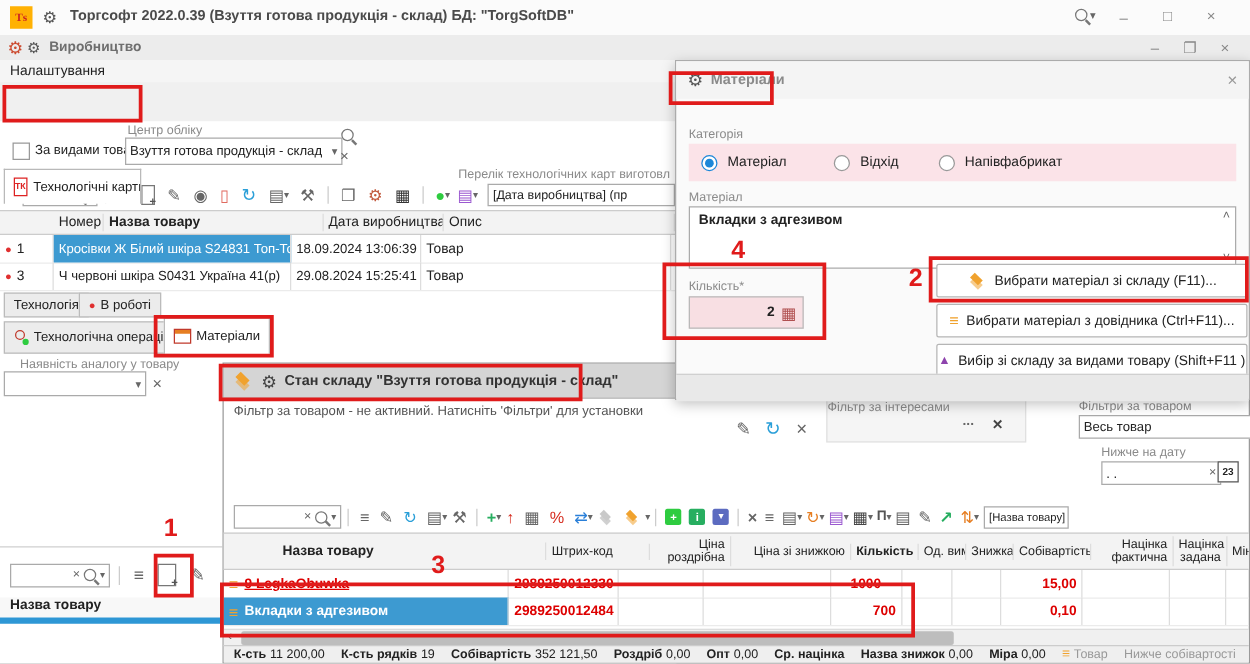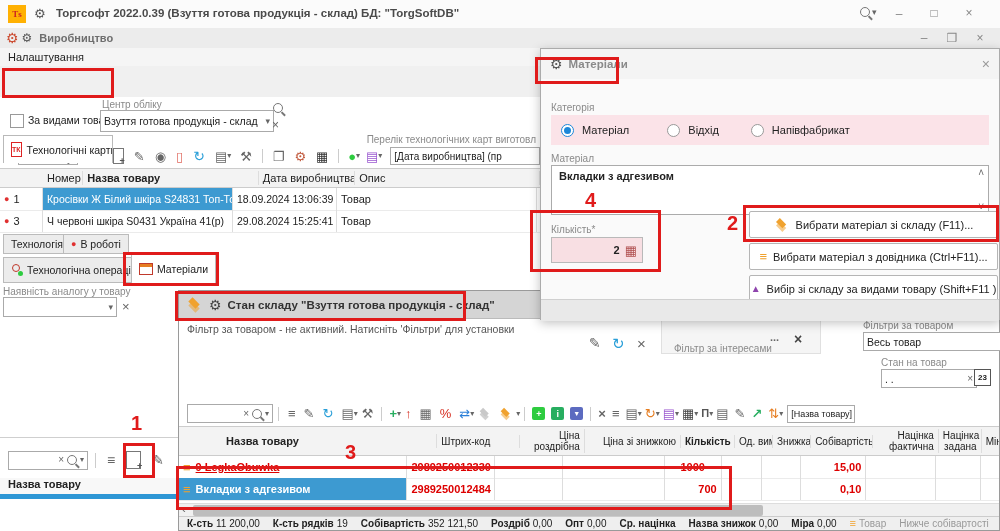--- a/index.html
+++ b/index.html
@@ -203,21 +203,21 @@
     
     <div class="minitab" style="left:3px;top:160px;height:26px;">
         <span class="opic"></span>
         <span>Технологічна операція</span>
       </div>
     <div class="minitab" style="left:131px;top:157px;height:29px;background:#fff;border-bottom:none;">
         <span class="winic"></span>
         <span>Матеріали</span>
       </div>
 
-    <span class="lbl abs" style="left:3px;top:189px;">Наявність аналогу у товару</span>
+    <span class="lbl abs" style="left:16px;top:189px;">Наявність аналогу у товару</span>
     <div class="combo abs" style="left:3px;top:200px;width:106px;height:18px;">
         <span class="sp"></span>
         <span class="ic" style="font-size:9px;">▾</span>
       </div>
     <span class="ic abs" style="left:122px;top:203px;font-size:13px;">×</span>
 
     
     <div class="abs" style="left:0;top:340px;width:178px;height:1px;background:#cfcfcf;"></div>
     <div class="abs" style="left:0;top:346px;width:178px;height:34px;display:flex;align-items:center;">
       <div class="combo" style="margin-left:8px;width:72px;height:17px;justify-content:flex-end;gap:3px;">
@@ -241,31 +241,31 @@
       <span class="layers or"></span>
       <span class="ic" style="color:#444;font-size:14px;">⚙</span>
       <span style="font-weight:bold;color:#333;font-size:11.5px;">Стан складу "Взуття готова продукція - склад"</span>
     </div>
     <span class="abs" style="left:8px;top:32px;font-size:10.5px;color:#555;">Фільтр за товаром - не активний. Натисніть 'Фільтри' для установки</span>
     <span class="ic abs" style="left:410px;top:45px;font-size:14px;">✎</span>
     <span class="ic abs" style="left:433px;top:45px;color:#2a9fd8;font-size:15px;">↻</span>
     <span class="ic abs" style="left:458px;top:45px;font-size:15px;">×</span>
 
     <div class="abs" style="left:482px;top:27px;width:158px;height:34px;background:#f5f5f5;border:1px solid #e0e0e0;">
-      <span class="lbl abs" style="left:12px;top:2px;margin-top:22px;">Фільтр за інтересами</span>
+      <span class="lbl abs" style="left:0;top:2px;">Фільтр за інтересами</span>
       <span class="abs" style="left:108px;top:12px;font-weight:bold;color:#666;">...</span>
       <span class="ic abs" style="left:132px;top:13px;font-size:14px;font-weight:bold;color:#444;">×</span>
     </div>
 
     <span class="lbl abs" style="left:684px;top:29px;">Фільтри за товаром</span>
     <div class="combo abs" style="left:684px;top:41px;width:132px;height:17px;">
       <span>Весь товар</span>
         <span class="sp"></span>
     </div>
-    <span class="lbl abs" style="left:702px;top:66px;">Стан на товар</span>
+    <span class="lbl abs" style="left:702px;top:66px;">Нижче на дату</span>
     <div class="combo abs" style="left:702px;top:78px;width:88px;height:17px;">
       <span>. .</span>
         <span class="sp"></span>
         <span class="ic" style="font-size:10px;">×</span>
     </div>
     <div class="abs" style="left:795px;top:78px;width:17px;height:17px;border:1px solid #555;background:#fff;display:flex;align-items:center;justify-content:center;font-size:8px;font-weight:bold;box-sizing:border-box;">23</div>
 
     <div class="abs" style="left:0;top:111px;width:820px;height:23px;display:flex;align-items:center;">
       <div class="combo" style="margin-left:8px;width:78px;height:17px;justify-content:flex-end;gap:3px;">
         <span class="ic" style="font-size:10px;">×</span>

